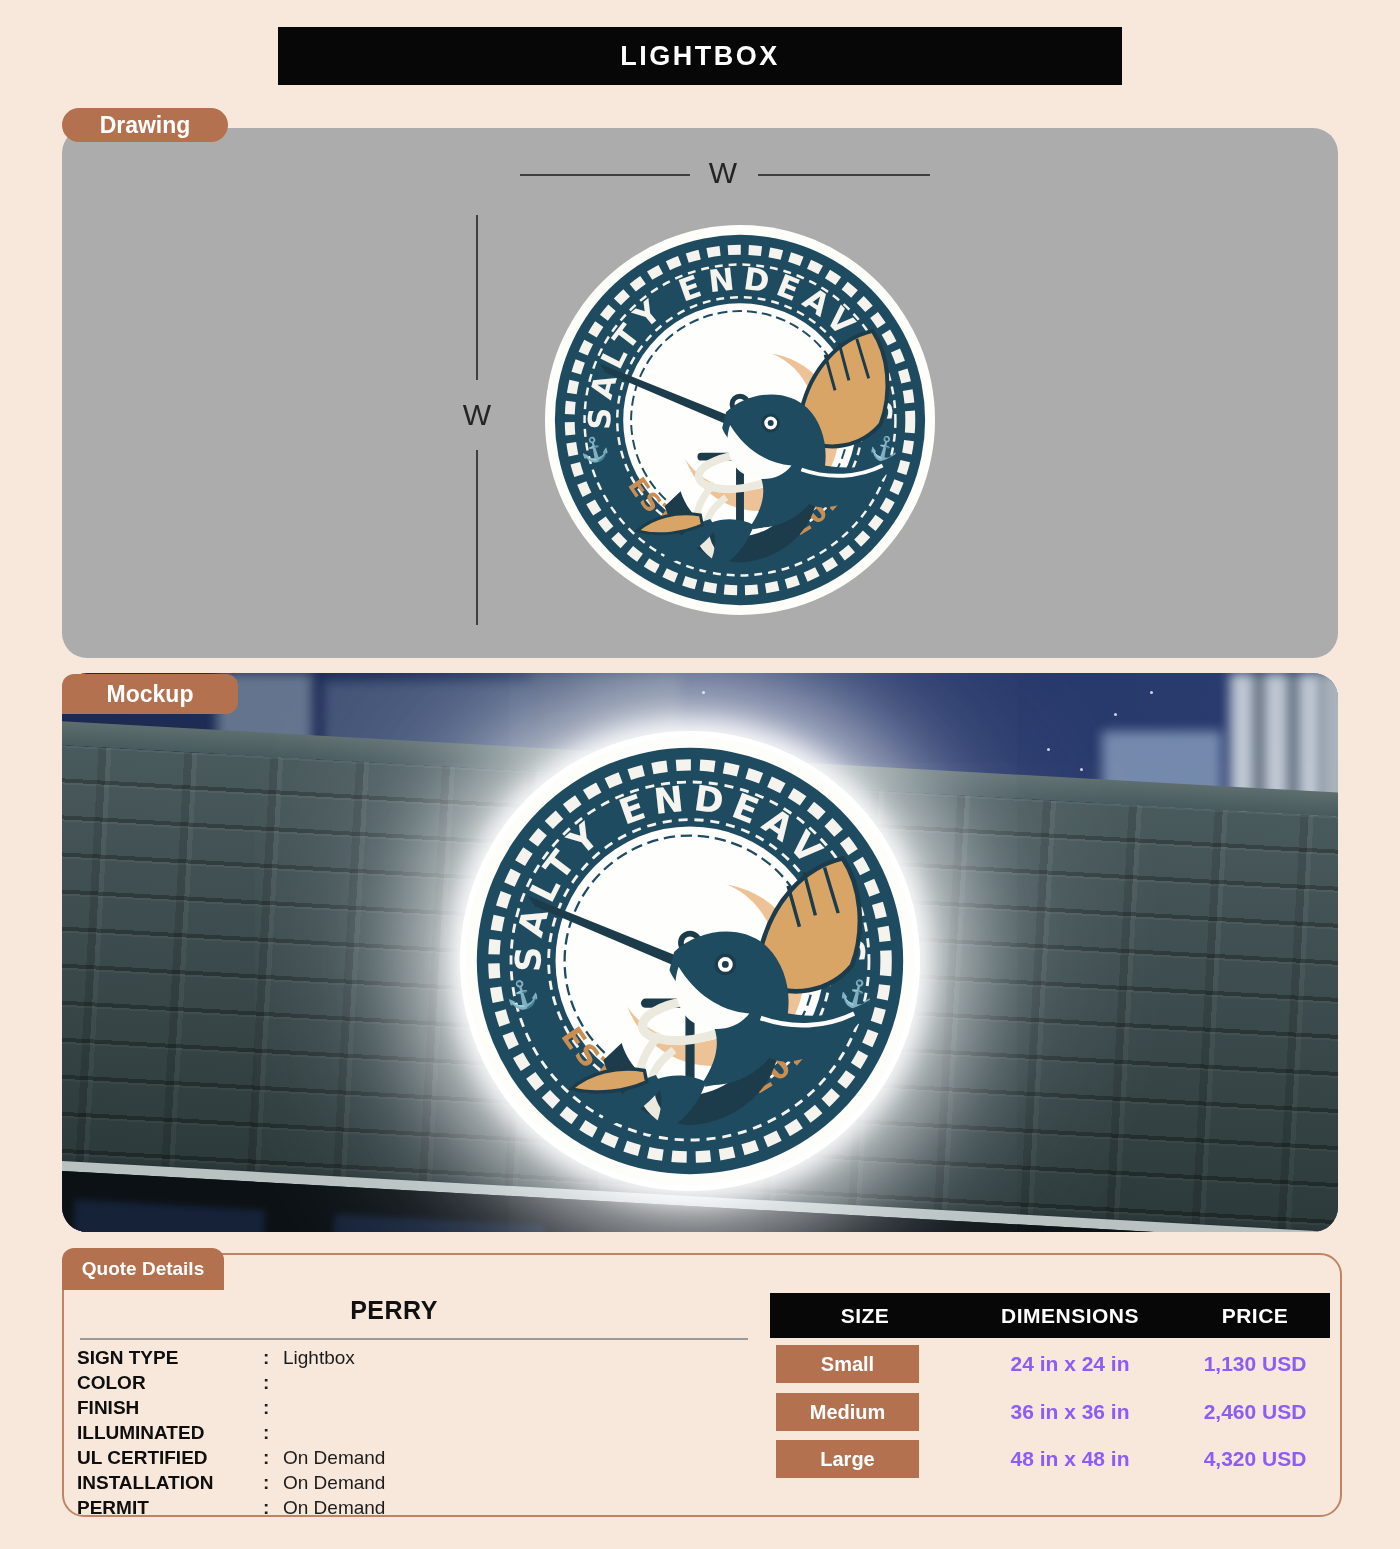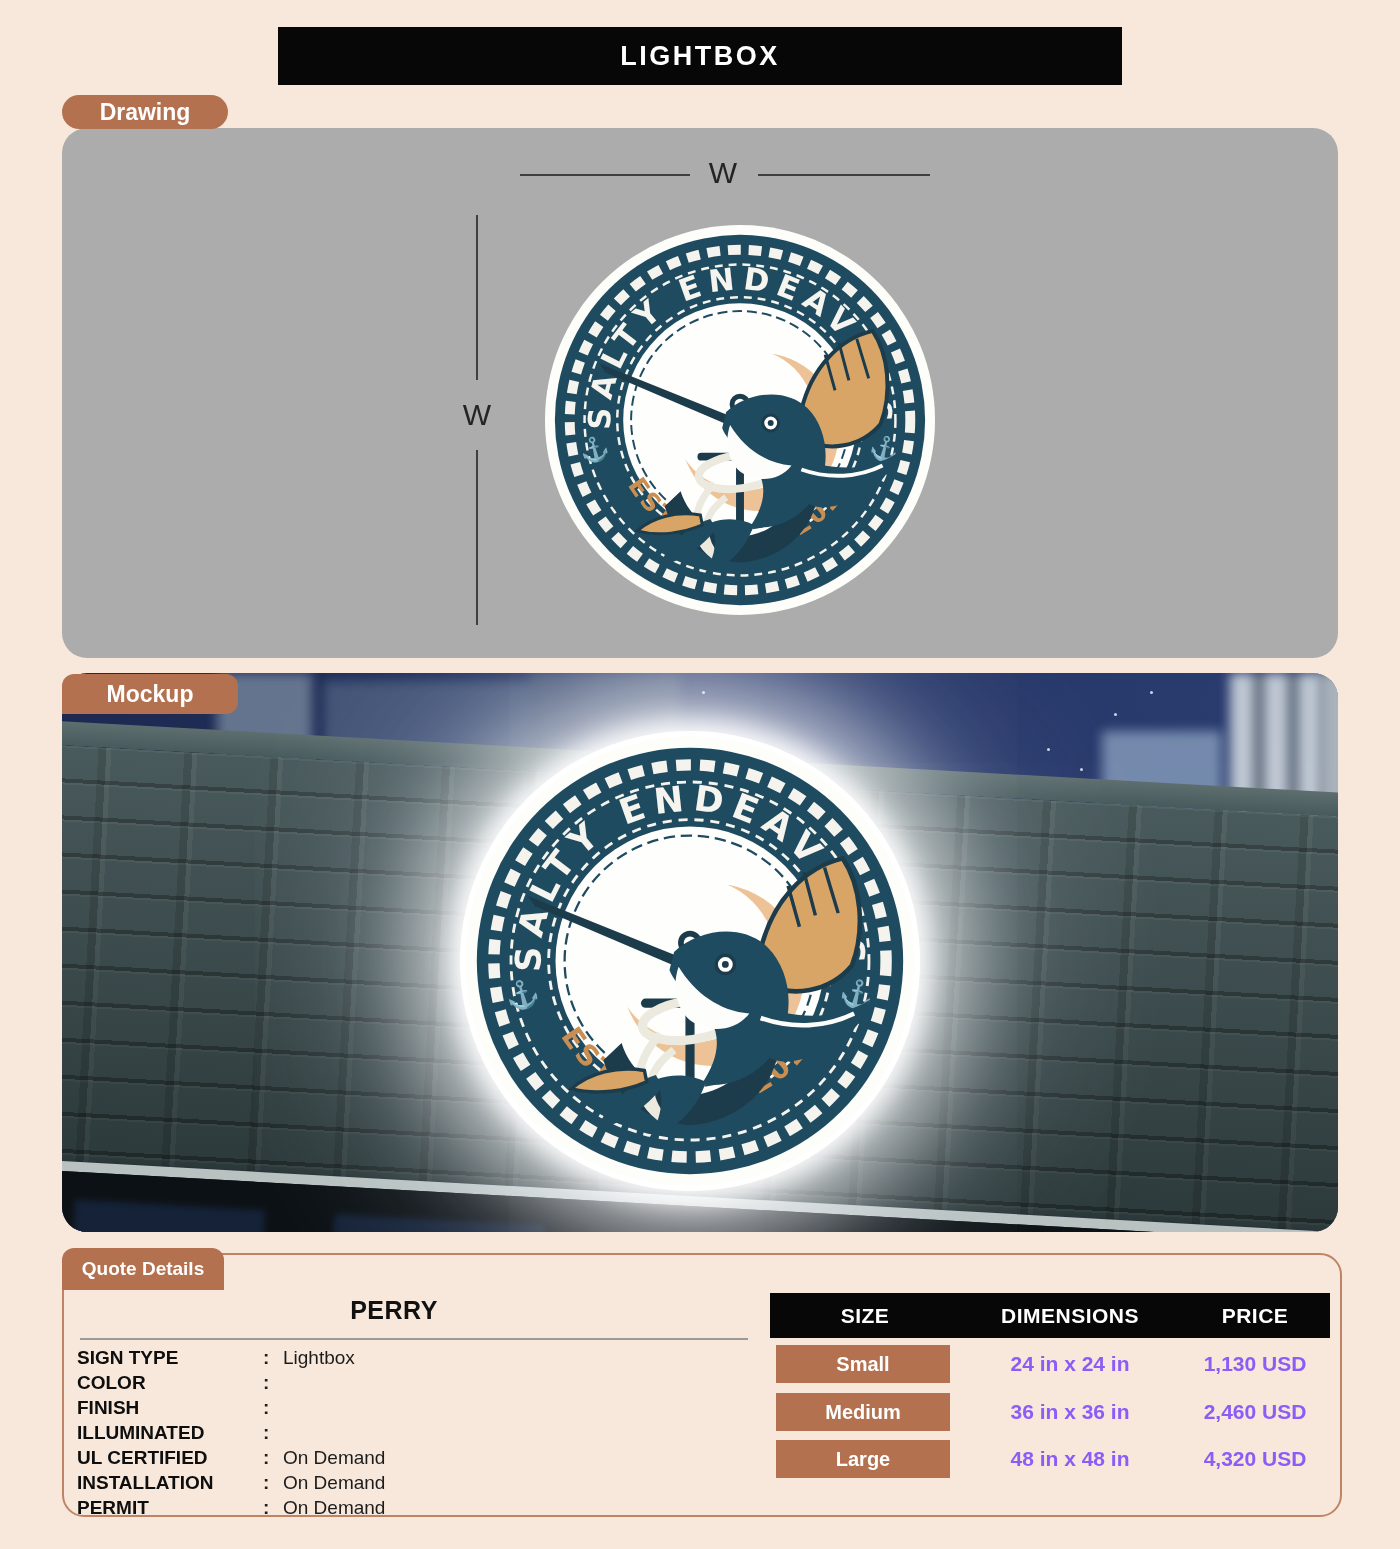--- a/index.html
+++ b/index.html
@@ -19,21 +19,21 @@
     display:flex; align-items:center; justify-content:center;
     font-size:27px; font-weight:bold; letter-spacing:2.5px;
   }
 
   
   .tab {
     background:#b3714f; color:#fff; font-weight:bold;
     display:flex; align-items:center; justify-content:center;
     border-radius:12px 12px 0 0; z-index:5;
   }
-  .tab-drawing { left:62px; top:95px; width:166px; height:34px; font-size:23px;border-radius:17px; }
+  .tab-drawing { left:62px; top:108px; width:166px; height:34px; font-size:23px;border-radius:17px; }
   .tab-mockup  { left:62px; top:674px; width:176px; height:40px; font-size:23px; border-radius:12px 12px 12px 0; }
   .tab-quote   { left:62px; top:1248px; width:162px; height:42px; font-size:19px; }
 
   
   .drawing-panel {
     left:62px; top:128px; width:1276px; height:530px;
     background:#acacac; border-radius:25px;
   }
   .dim-line { position:absolute; background:#3f3f3f; }
   .dim-label { position:absolute; color:#242424; font-size:30px; font-weight:400; }
@@ -92,21 +92,21 @@
   .ptable-head {
     position:absolute; left:0; top:0; width:560px; height:45px;
     background:#070707; color:#fff; font-weight:bold; font-size:21px;
     display:grid; grid-template-columns:190px 220px 150px; align-items:center;
     text-align:center; letter-spacing:.5px;
   }
   .prow { position:absolute; left:0; width:560px; height:38px;
     display:grid; grid-template-columns:190px 220px 150px; align-items:center; text-align:center; }
   .prow-1 { top:52px; } .prow-2 { top:100px; } .prow-3 { top:147px; }
   .size-chip {
-    margin-left:6px; width:174px; height:38px; background:#b3714f;
+    margin-left:6px; width:143px; height:38px; background:#b3714f;
     color:#fff; font-weight:bold; font-size:20px;
     display:flex; align-items:center; justify-content:center;
   }
   .cell-dim, .cell-price { font-weight:bold; font-size:21px; color:#8b5cf6; }
 
   .logo-text { font-family:"DejaVu Sans", sans-serif; font-weight:bold; }
 </style>
 </head>
 <body>
 

